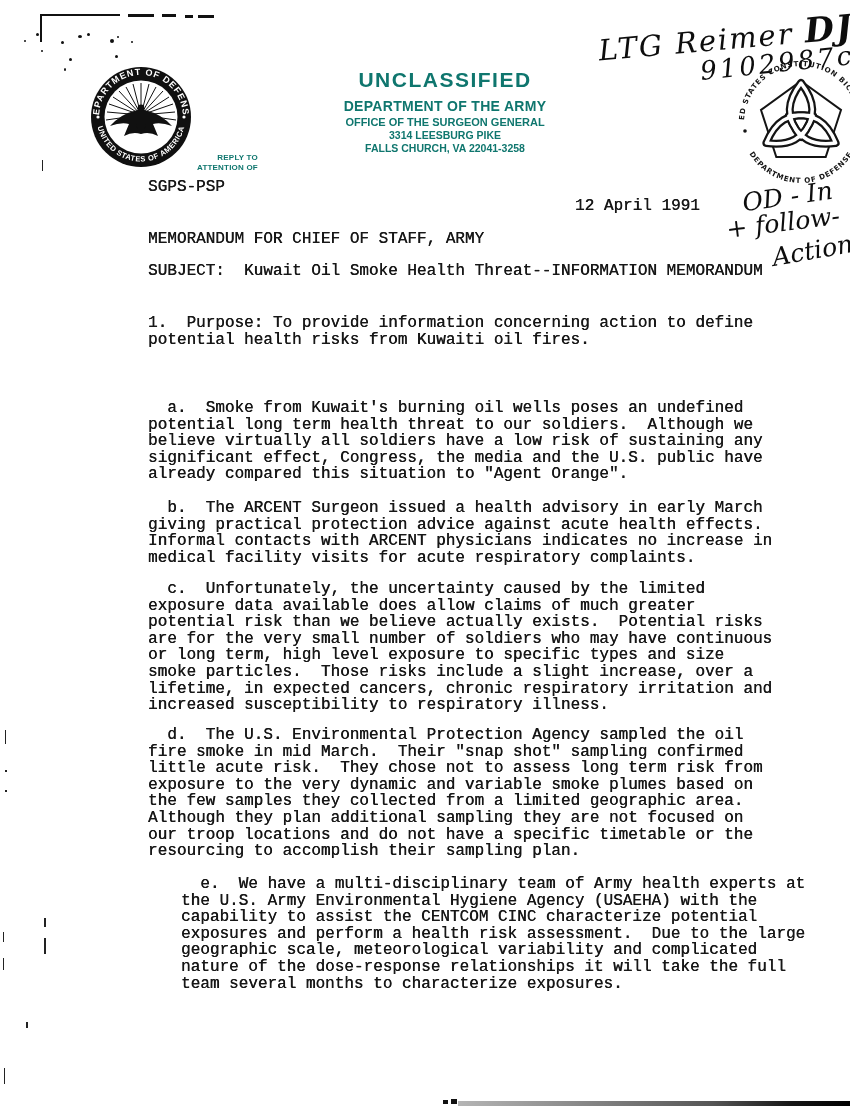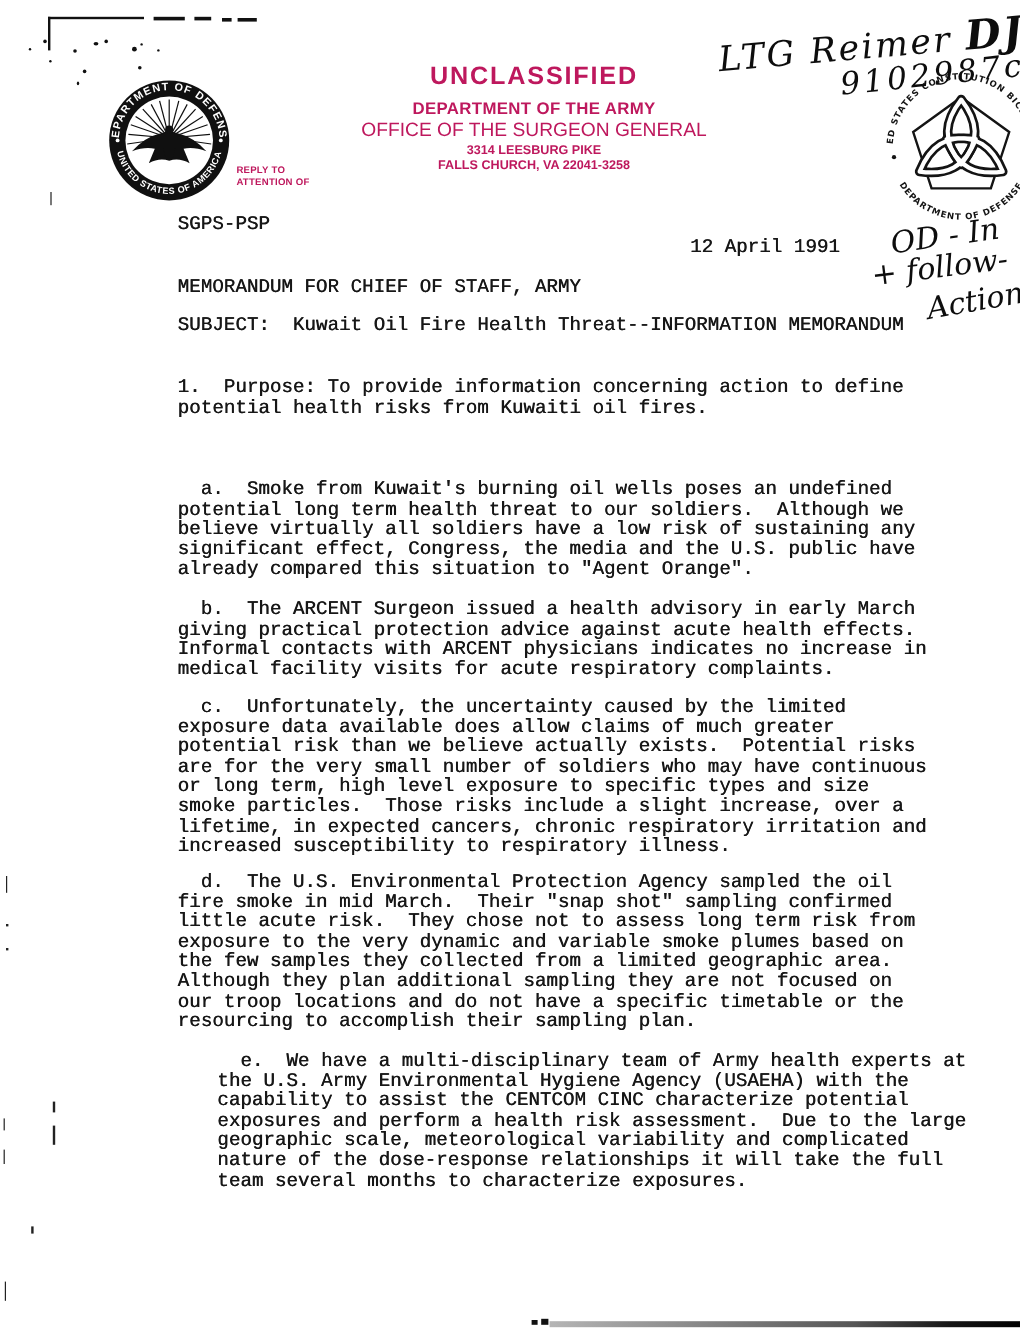--- a/index.html
+++ b/index.html
@@ -10,32 +10,33 @@
   
   .mono {
     position:absolute;
     font-family:"Liberation Mono", monospace;
     font-size:16px; line-height:16.6px;
     color:#171717;
     white-space:pre-wrap;
     text-shadow:0.35px 0 0 currentColor;
   }
   
-  .sans { font-family:"Liberation Sans", sans-serif; color:#be185d; }
+  .sans { font-family:"Liberation Sans", sans-serif; color:#0f766e;margin-top:16px; }
   .letterhead {
     position:absolute; left:280px; top:52px; width:330px; text-align:center;
   }
   .classification { font-size:21px; font-weight:600; letter-spacing:1.5px; }
   .dept  { font-size:14px; font-weight:700; margin-top:6px; letter-spacing:0.3px; }
-  .office{ font-size:16px; font-weight:400; margin-top:2px; }
+  .office{ font-size:11px; font-weight:700; margin-top:2px; }
   .addr  { font-size:10.5px; font-weight:700; margin-top:1px; }
   .replyto {
     position:absolute; left:197px; top:137px;
     font-size:8px; font-weight:700; line-height:9.5px; letter-spacing:0.2px;
     white-space:pre-wrap;
+    text-align:right;
   }
   
   .hand {
     position:absolute;
     font-family:"DejaVu Serif", serif; font-style:italic;
     color:#0d0d0d; white-space:nowrap; z-index:5;
   }
   .hw-endorse { left:598px; top:16px; font-size:29px; transform:rotate(-5deg); letter-spacing:2px; }
   .hw-number  { left:700px; top:48px; font-size:26px; transform:rotate(-6deg); letter-spacing:3px; }
   .hw-side1   { left:742px; top:182px; font-size:25px; transform:rotate(-8deg); }
@@ -178,21 +179,21 @@
         <path d="M 0,-40 C 14,-22 16,-6 0,14 C -16,-6 -14,-22 0,-40 Z"></path>
         <path d="M 0,-40 C 14,-22 16,-6 0,14 C -16,-6 -14,-22 0,-40 Z" transform="rotate(120)"></path>
         <path d="M 0,-40 C 14,-22 16,-6 0,14 C -16,-6 -14,-22 0,-40 Z" transform="rotate(240)"></path>
       </g>
     </g>
   </svg>
 
   <div class="mono" style="left:148px;top:179px;">SGPS-PSP</div>
   <div class="mono" style="left:575px;top:198px;">12 April 1991</div>
   <div class="mono" style="left:148px;top:231px;">MEMORANDUM FOR CHIEF OF STAFF, ARMY</div>
-  <div class="mono" style="left:148px;top:263px;width:660px;">SUBJECT:  Kuwait Oil Fire Health Threat--INFORMATION MEMORANDUM</div>
+  <div class="mono" style="left:148px;top:263px;width:660px;">SUBJECT:  Kuwait Oil Smoke Health Threat--INFORMATION MEMORANDUM</div>
 
   <div class="mono" style="left:148px;top:315px;width:660px;">1.  Purpose: To provide information concerning action to define
 potential health risks from Kuwaiti oil fires.</div>
   <div class="mono" style="left:148px;top:400px;width:660px;">  a.  Smoke from Kuwait's burning oil wells poses an undefined
 potential long term health threat to our soldiers.  Although we
 believe virtually all soldiers have a low risk of sustaining any
 significant effect, Congress, the media and the U.S. public have
 already compared this situation to "Agent Orange".</div>
   <div class="mono" style="left:148px;top:581px;width:660px;">  c.  Unfortunately, the uncertainty caused by the limited
 exposure data available does allow claims of much greater

